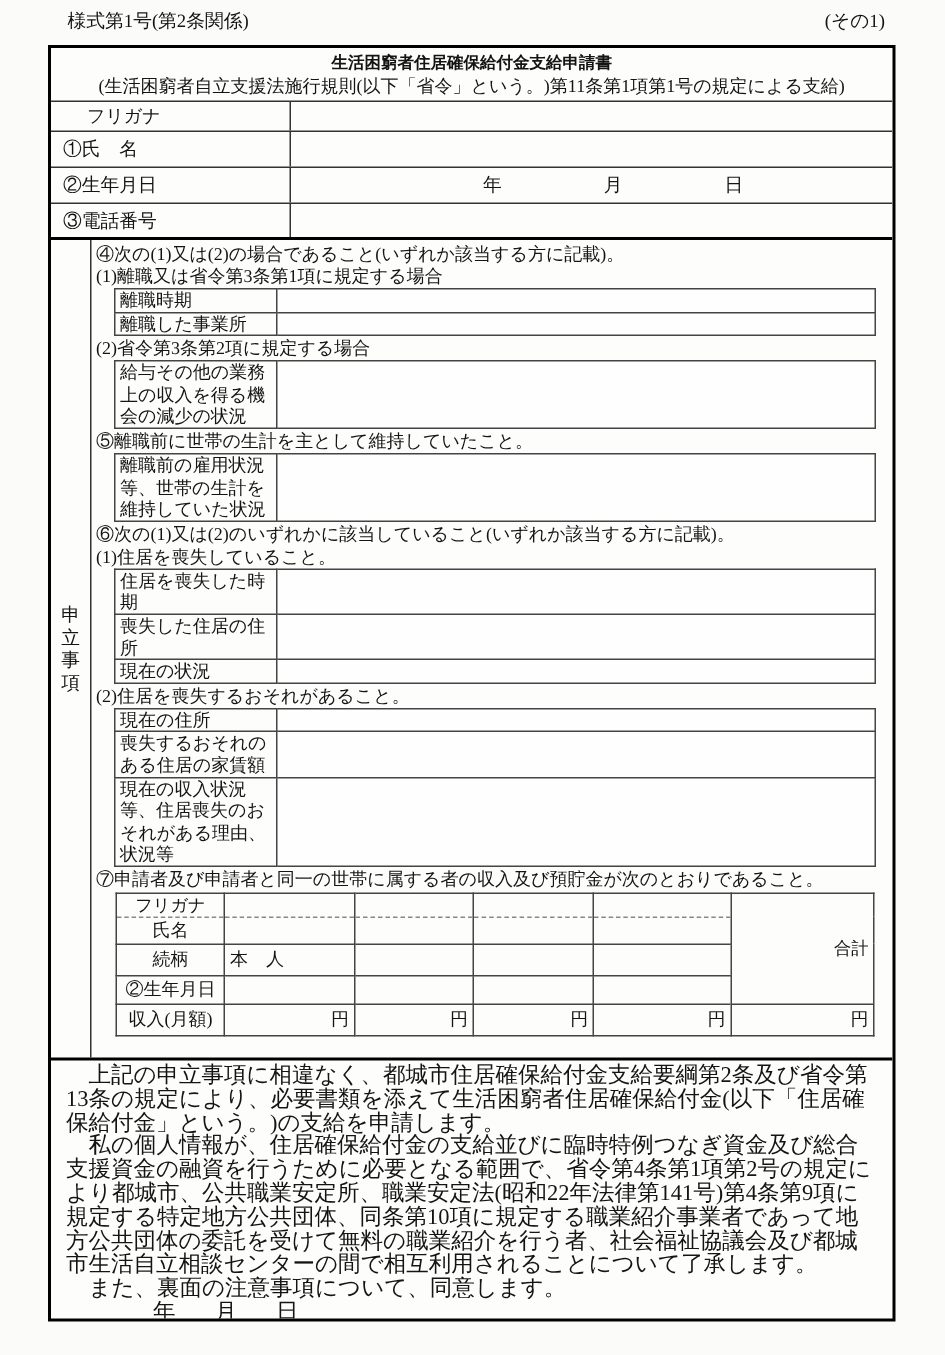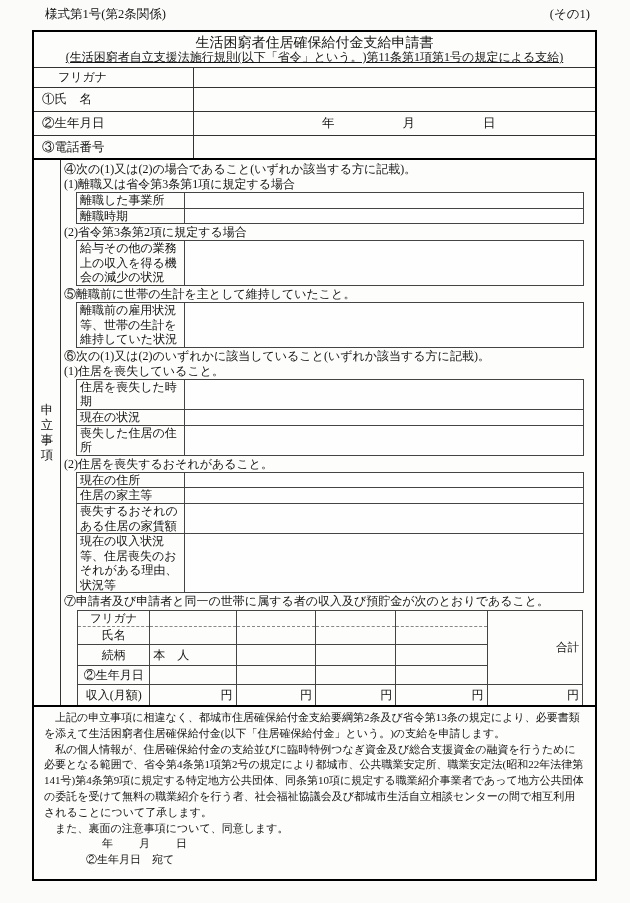--- a/index.html
+++ b/index.html
@@ -21,22 +21,22 @@
   .outer {
     position: absolute; top: 30px; left: 32px;
     width: 565px; height: 851px;
     border: 2px solid #000;
     background: #fdfdfc;
     display: flex; flex-direction: column;
     overflow: hidden;
   }
 
   .title-block { border-bottom: 1px solid #333; padding: 3px 2px 2px 2px; text-align: center; }
-  .title-line1 { font-size: 14px; line-height: 15px; }
-  .title-line2 { font-size: 12px; line-height: 15px; text-decoration: underline; }
+  .title-line1 { font-size: 11px; line-height: 15px; font-weight: bold; }
+  .title-line2 { font-size: 12px; line-height: 15px; }
 
   .info-row { display: flex; border-bottom: 1px solid #333; }
   .info-row.h20 { height: 20px; }
   .info-row.h24 { height: 24px; }
   .info-row.section-end { border-bottom-width: 2px; border-bottom-color: #000; }
   .info-label {
     width: 160px; border-right: 1px solid #333;
     font-size: 12.5px; display: flex; align-items: center;
     padding-left: 8px;
   }
@@ -70,21 +70,21 @@
   table.hh td { border: 1px solid #444; padding: 0 3px; vertical-align: middle; }
   table.hh td.lbl { text-align: center; }
   table.hh tr.r-furigana td { height: 15px; border-bottom: 1px dashed #888; font-size: 11.5px; }
   table.hh tr.r-name td { height: 18px; border-top: none; }
   table.hh tr.r-rel td { height: 21px; margin-top: 28px; }
   table.hh tr.r-birth td { height: 19px; }
   table.hh tr.r-income td, table.hh tr.r-savings td { height: 21px; }
   table.hh td.yen { text-align: right; }
   table.hh td.total-cell { text-align: right; border-bottom: 1px solid #444; }
 
-  .footer { height: 172px; padding: 3px 9px 0 10px; font-size: 11px; line-height: 15.8px; }
+  .footer { height: 172px; padding: 3px 9px 0 10px; font-size: 15px; line-height: 15.8px; }
   .footer p { margin: 0; text-indent: 1em; }
   .footer-date { padding-left: 58px; display: flex; gap: 26px; }
   .footer-addressee { padding-left: 42px; }
 </style>
 </head>
 <body>
 
 <div class="page">
 
   <div class="top-row">
@@ -132,25 +132,25 @@
         <span>事</span>
         <span>項</span>
       </div>
       <div class="content">
 
         <div class="hline">④次の(1)又は(2)の場合であること(いずれか該当する方に記載)。</div>
         <div class="hline">(1)離職又は省令第3条第1項に規定する場合</div>
         <table class="sub">
           <tbody>
               <tr>
+            <td class="lbl">離職時期</td>
+            <td class="val"></td>
+          </tr>
+          <tr>
             <td class="lbl">離職した事業所</td>
-            <td class="val"></td>
-          </tr>
-          <tr>
-            <td class="lbl">離職時期</td>
             <td class="val"></td>
           </tr>
         </tbody>
           </table>
 
         <div class="hline">(2)省令第3条第2項に規定する場合</div>
         <table class="sub">
           <tbody>
               <tr>
             <td class="lbl">給与その他の業務上の収入を得る機会の減少の状況</td>
@@ -171,39 +171,35 @@
 
         <div class="hline">⑥次の(1)又は(2)のいずれかに該当していること(いずれか該当する方に記載)。</div>
         <div class="hline">(1)住居を喪失していること。</div>
         <table class="sub">
           <tbody>
               <tr>
             <td class="lbl">住居を喪失した時期</td>
             <td class="val"></td>
           </tr>
           <tr>
+            <td class="lbl">喪失した住居の住所</td>
+            <td class="val"></td>
+          </tr>
+          <tr>
             <td class="lbl">現在の状況</td>
             <td class="val"></td>
           </tr>
-          <tr>
-            <td class="lbl">喪失した住居の住所</td>
-            <td class="val"></td>
-          </tr>
         </tbody>
           </table>
 
         <div class="hline">(2)住居を喪失するおそれがあること。</div>
         <table class="sub">
           <tbody>
               <tr>
             <td class="lbl">現在の住所</td>
-            <td class="val"></td>
-          </tr>
-          <tr>
-            <td class="lbl">住居の家主等</td>
             <td class="val"></td>
           </tr>
           <tr>
             <td class="lbl">喪失するおそれのある住居の家賃額</td>
             <td class="val"></td>
           </tr>
           <tr>
             <td class="lbl">現在の収入状況等、住居喪失のおそれがある理由、状況等</td>
             <td class="val"></td>
           </tr>

